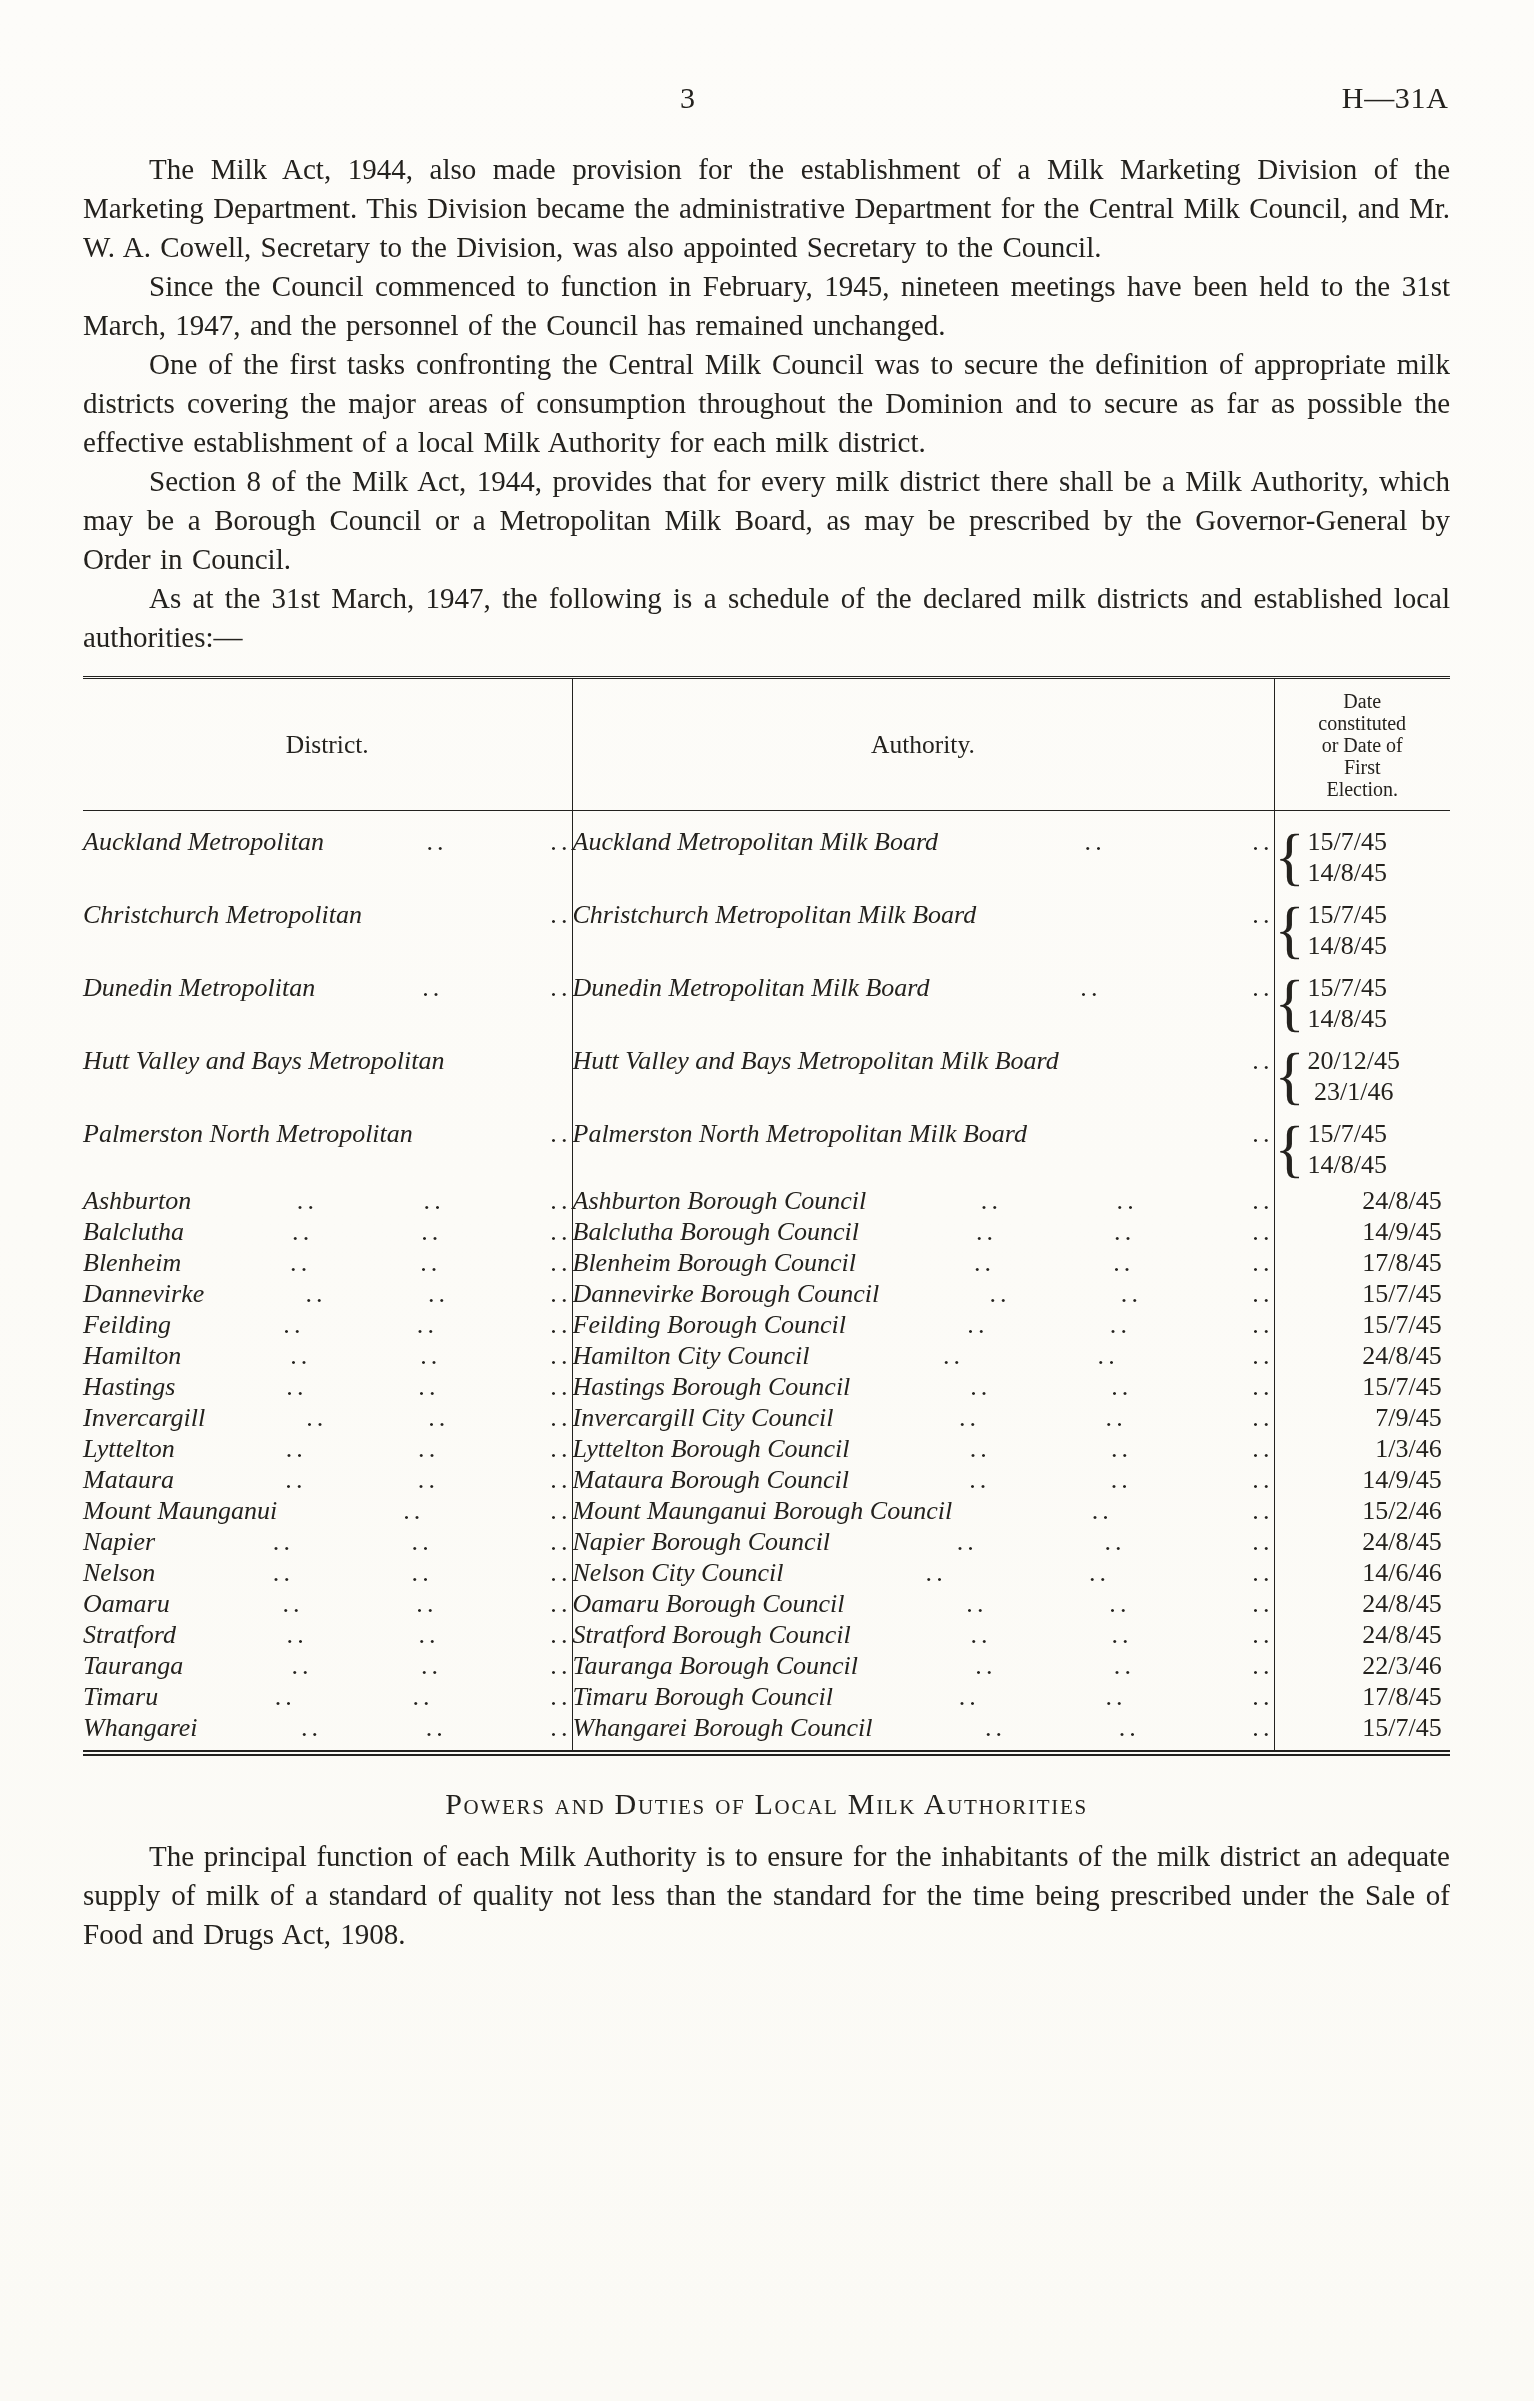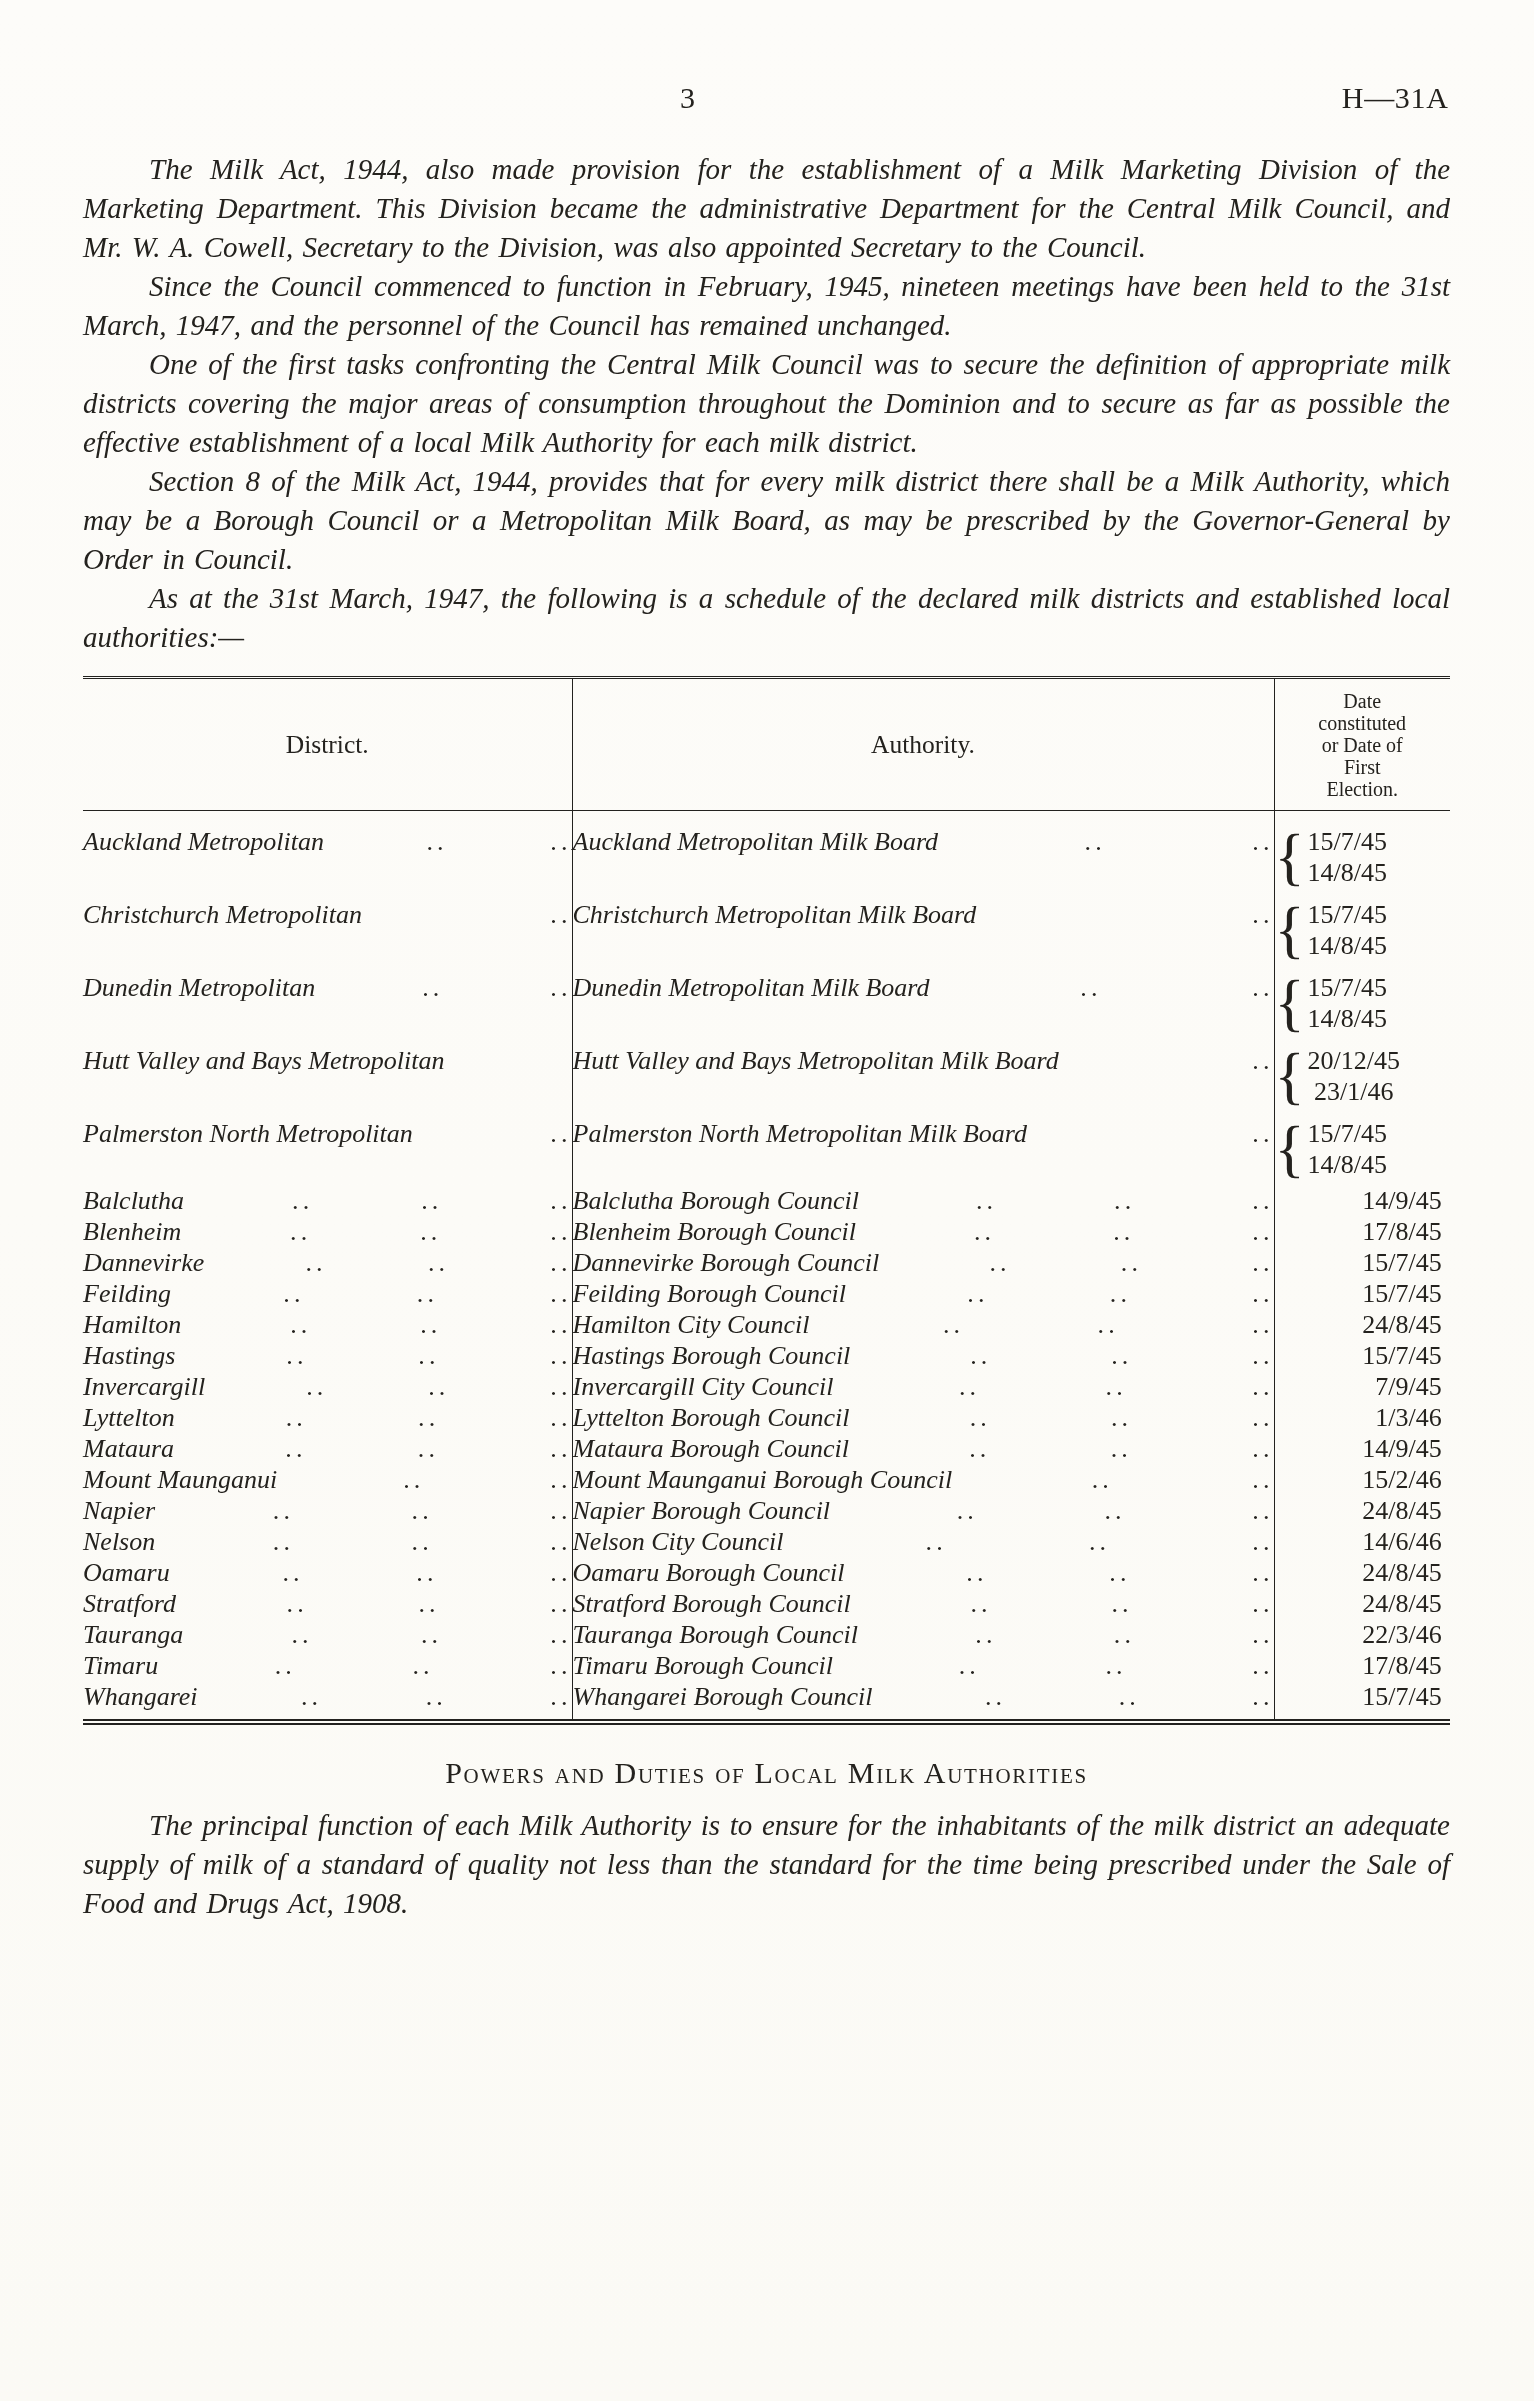--- a/index.html
+++ b/index.html
@@ -39,21 +39,20 @@
     letter-spacing: 0.7px;
   }
 
   
   .para {
     font-size: 29px;
     line-height: 39px;
     text-align: justify;
     text-indent: 66px;
     word-spacing: 2.1px;
-    font-style: italic;
   }
 
   
   .sec-heading {
     font-weight: normal;
     font-variant: small-caps;
     text-align: center;
     font-size: 30px;
     line-height: 37px;
     letter-spacing: 1.7px;
@@ -283,20 +282,41 @@
               <div class="dstack">
                 <span>15/7/45</span>
                 <span>14/8/45</span>
               </div>
             </div>
           </td>
         </tr>
         <tr>
           <td class="col-district">
             <div class="lead">
+              <span class="txt">Ashburton</span>
+              <span class="dg">..</span>
+              <span class="dg">..</span>
+              <span class="dg">..</span>
+            </div>
+          </td>
+          <td class="col-authority">
+            <div class="lead">
+              <span class="txt">Ashburton Borough Council</span>
+              <span class="dg">..</span>
+              <span class="dg">..</span>
+              <span class="dg">..</span>
+            </div>
+          </td>
+          <td class="col-date">
+            <span class="single-date">24/8/45</span>
+          </td>
+        </tr>
+        <tr>
+          <td class="col-district">
+            <div class="lead">
               <span class="txt">Balclutha</span>
               <span class="dg">..</span>
               <span class="dg">..</span>
               <span class="dg">..</span>
             </div>
           </td>
           <td class="col-authority">
             <div class="lead">
               <span class="txt">Balclutha Borough Council</span>
               <span class="dg">..</span>

